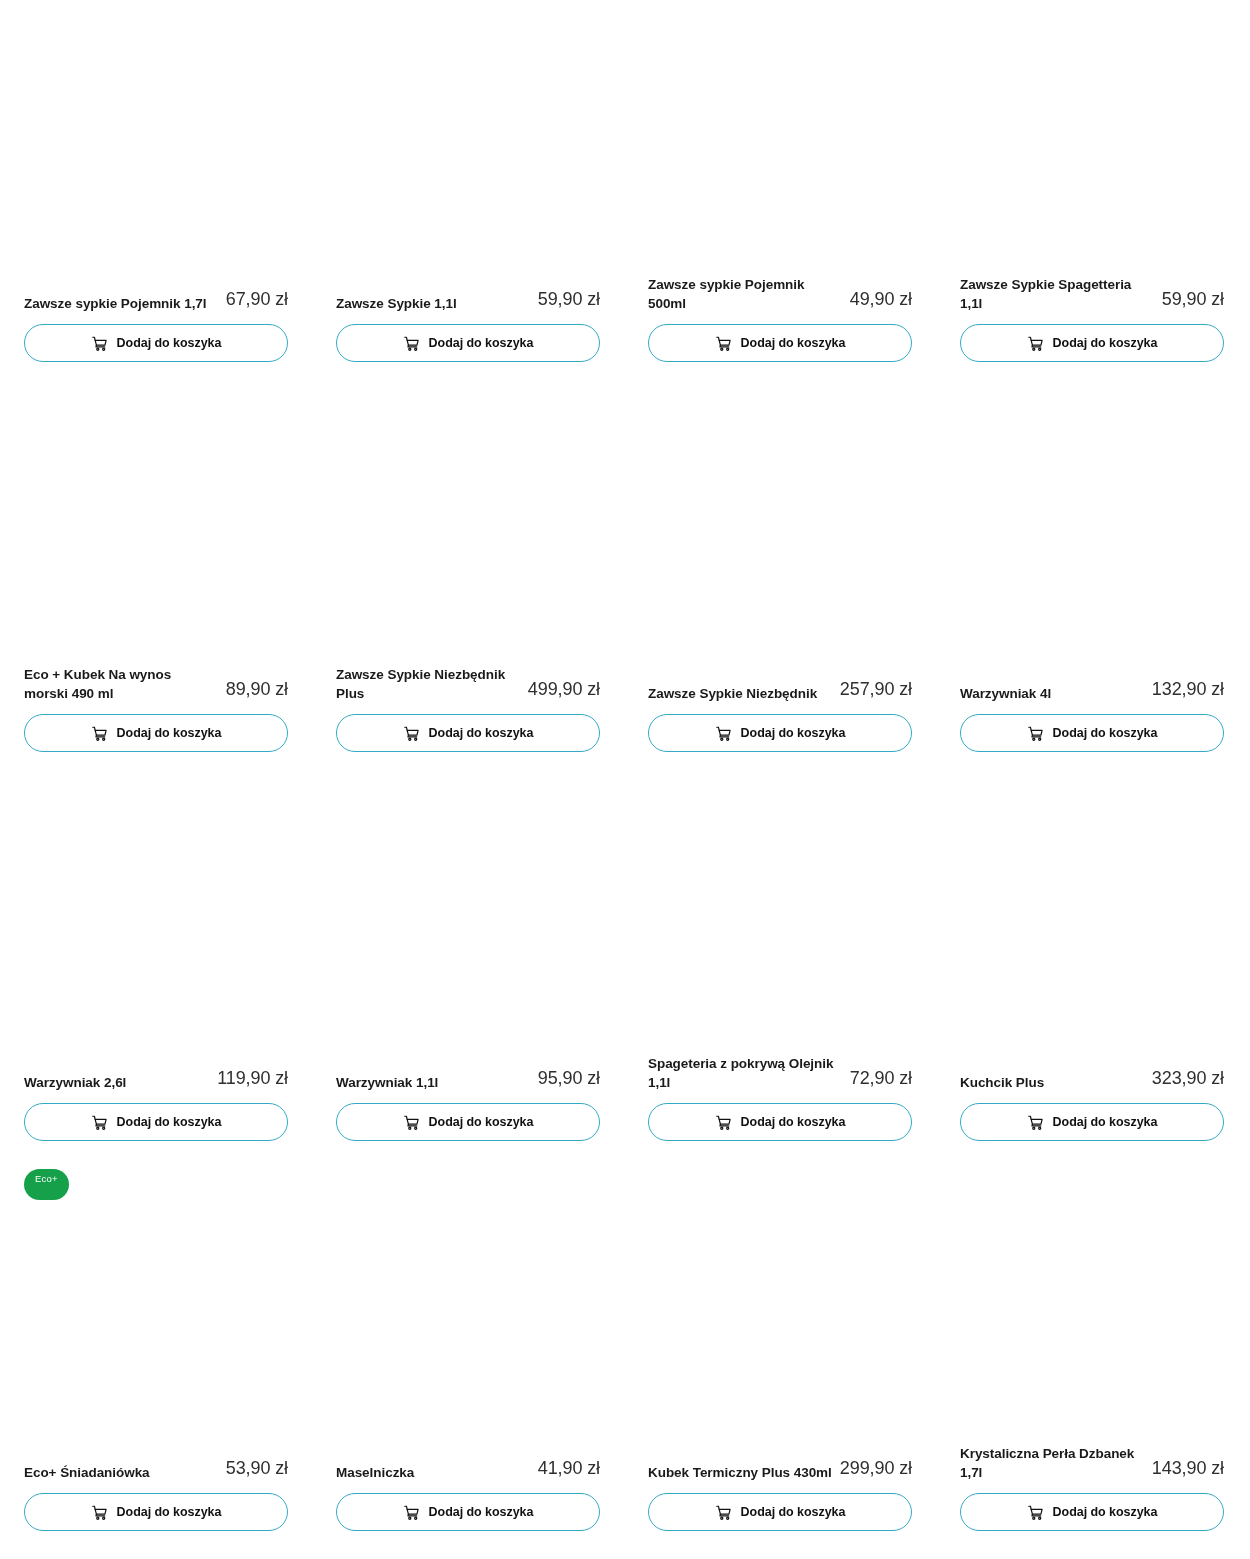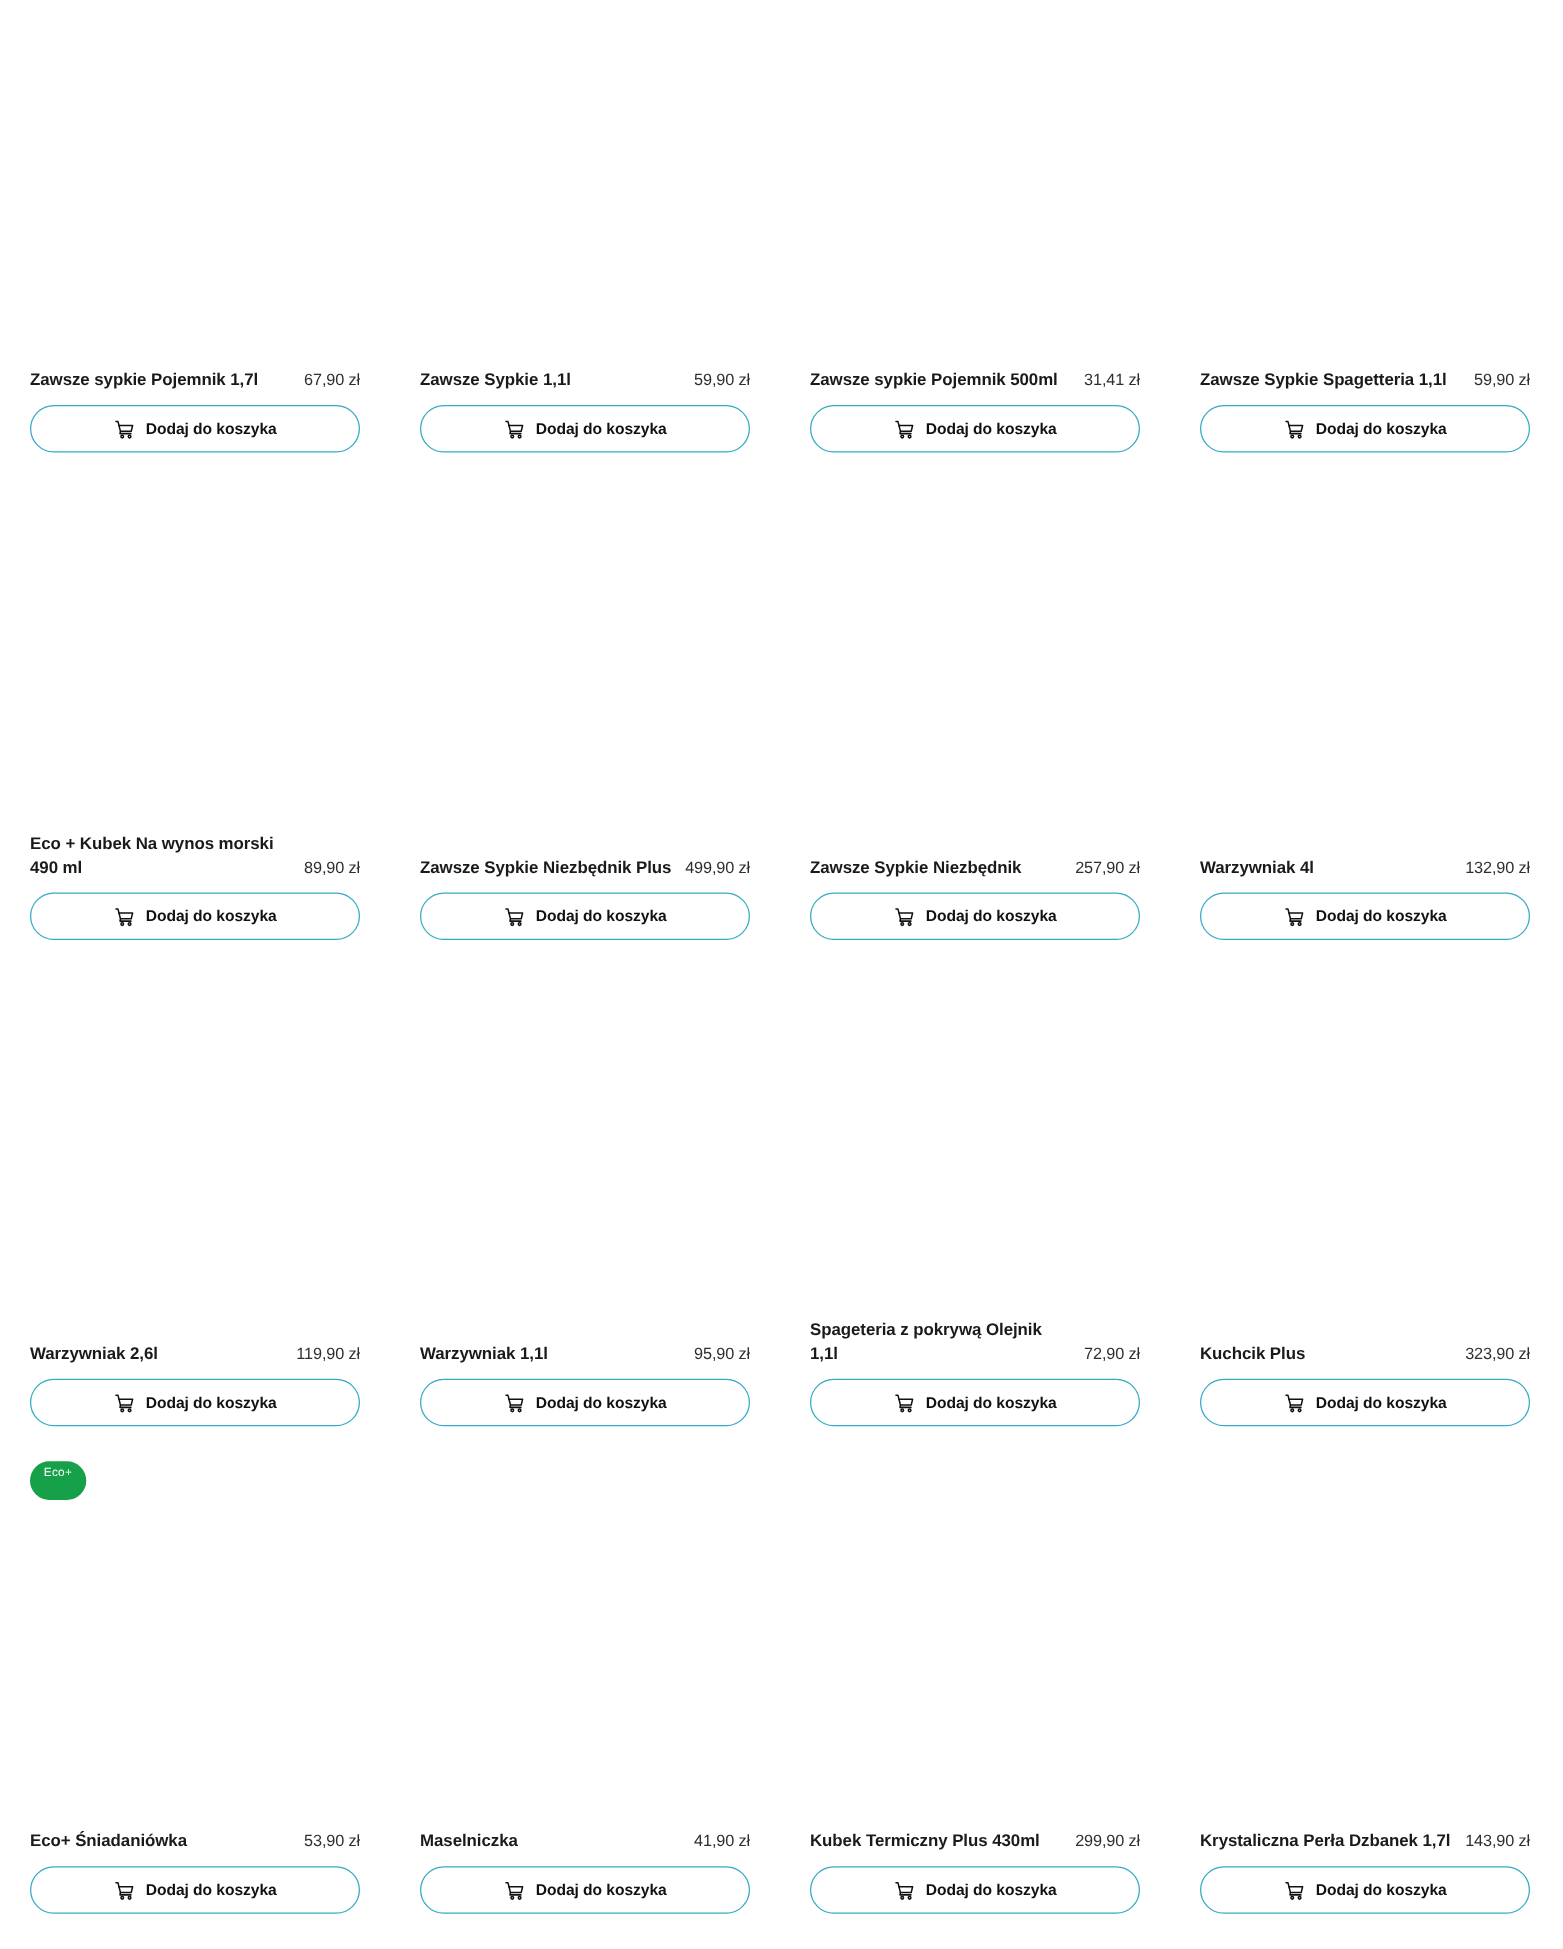--- a/index.html
+++ b/index.html
@@ -83,21 +83,21 @@
     font-size: 13.5px;
     font-weight: 700;
     color: #1a1a1a;
     line-height: 1.42;
     letter-spacing: -0.05px;
     margin: 0;
     flex: 1 1 auto;
   }
 
   .p-price {
-    font-size: 13px;
+    font-size: 18px;
     font-weight: 400;
     color: #2f2f2f;
     line-height: 1.42;
     white-space: nowrap;
     flex: 0 0 auto;
     letter-spacing: -0.1px;
   }
 
   .add-btn {
     display: flex;
@@ -181,21 +181,21 @@
       </button>
     </div>
   </div>
     <div class="product-cell row-1">
     <div class="media">
       
     </div>
     <div class="cell-inner">
       <div class="title-row">
         <span class="p-title">Zawsze sypkie Pojemnik 500ml</span>
-        <span class="p-price">31,41 zł</span>
+        <span class="p-price">49,90 zł</span>
       </div>
       <button class="add-btn">
         <span class="cart-icon">
           <svg viewBox="0 0 24 24" width="17" height="17" fill="none" stroke="currentColor" stroke-width="1.7" stroke-linecap="round" stroke-linejoin="round" aria-hidden="true">
             <path d="M2.5 3.2h2.3l1.1 4.4"></path>
             <path d="M5.9 7.6h15.4l-1.6 6.6H7.6z"></path>
             <path d="M7.6 14.2l-.6 2.6h12.4"></path>
             <circle cx="9.6" cy="20.1" r="1.5"></circle>
             <circle cx="17.9" cy="20.1" r="1.5"></circle>
           </svg>

